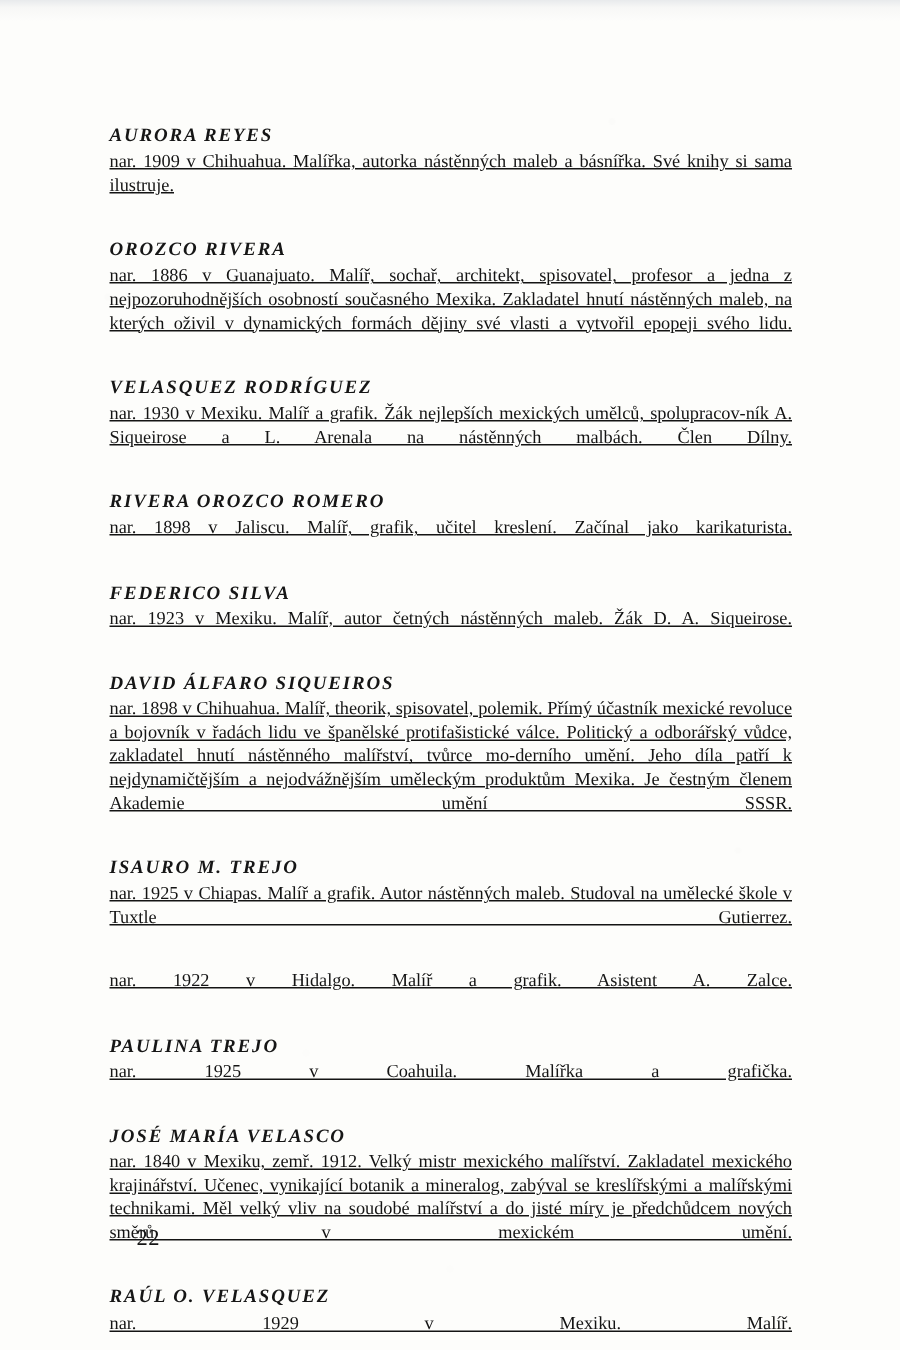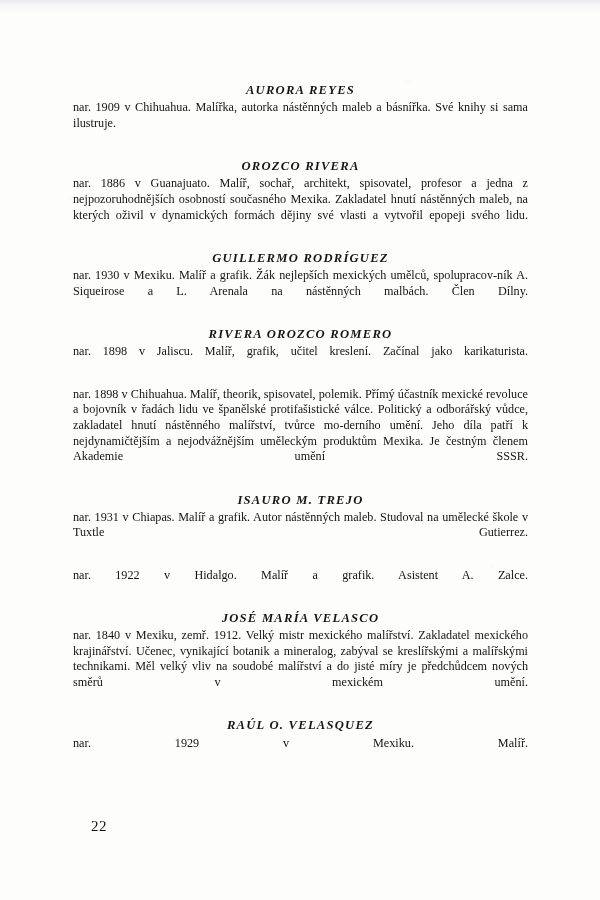--- a/index.html
+++ b/index.html
@@ -48,30 +48,30 @@
     margin-bottom: 0;
   }
   .entry-name {
     font-style: italic;
     font-size: 12.6px;
     letter-spacing: 1.25px;
     line-height: 1.28;
     margin: 0 0 2px 0;
     color: #161616;
     white-space: nowrap;
-    text-align: center;
   }
   .entry-body {
     font-size: 12.2px;
     line-height: 1.285;
     text-align: justify;
     text-justify: inter-word;
     margin: 0;
     color: #141414;
     hyphens: manual;
+    text-decoration: underline;
   }
   .entry-body::after {
     content: "";
     display: inline-block;
     width: 100%;
   }
   .folio {
     position: absolute;
     left: 73px;
     top: 818px;
@@ -93,43 +93,52 @@
       <h2 class="entry-name">AURORA REYES</h2>
       <p class="entry-body">nar. 1909 v Chihuahua. Malířka, autorka nástěnných maleb a básnířka. Své knihy si sama ilustruje.</p>
     </div>
 
     <div class="entry">
       <h2 class="entry-name">OROZCO RIVERA</h2>
       <p class="entry-body">nar. 1886 v Guanajuato. Malíř, sochař, architekt, spisovatel, profesor a jedna z nejpozoruhodnějších osobností současného Mexika. Zakladatel hnutí nástěnných maleb, na kterých oživil v dynamických formách dějiny své vlasti a vytvořil epopeji svého lidu.</p>
     </div>
 
     <div class="entry">
-      <h2 class="entry-name">GUILLERMO RODRÍGUEZ</h2>
+      <h2 class="entry-name">VELASQUEZ RODRÍGUEZ</h2>
       <p class="entry-body">nar. 1930 v Mexiku. Malíř a grafik. Žák nejlepších mexických umělců, spolupracov-ník A. Siqueirose a L. Arenala na nástěnných malbách. Člen Dílny.</p>
     </div>
 
     <div class="entry">
       <h2 class="entry-name">RIVERA OROZCO ROMERO</h2>
       <p class="entry-body">nar. 1898 v Jaliscu. Malíř, grafik, učitel kreslení. Začínal jako karikaturista.</p>
     </div>
 
+    <div class="entry">
+      <h2 class="entry-name">FEDERICO SILVA</h2>
+      <p class="entry-body">nar. 1923 v Mexiku. Malíř, autor četných nástěnných maleb. Žák D. A. Siqueirose.</p>
+    </div>
 
     <div class="entry">
+      <h2 class="entry-name">DAVID ÁLFARO SIQUEIROS</h2>
       <p class="entry-body">nar. 1898 v Chihuahua. Malíř, theorik, spisovatel, polemik. Přímý účastník mexické revoluce a bojovník v řadách lidu ve španělské protifašistické válce. Politický a odborářský vůdce, zakladatel hnutí nástěnného malířství, tvůrce mo-derního umění. Jeho díla patří k nejdynamičtějším a nejodvážnějším uměleckým produktům Mexika. Je čestným členem Akademie umění SSSR.</p>
     </div>
 
     <div class="entry">
       <h2 class="entry-name">ISAURO M. TREJO</h2>
-      <p class="entry-body">nar. 1931 v Chiapas. Malíř a grafik. Autor nástěnných maleb. Studoval na umělecké škole v Tuxtle Gutierrez.</p>
+      <p class="entry-body">nar. 1925 v Chiapas. Malíř a grafik. Autor nástěnných maleb. Studoval na umělecké škole v Tuxtle Gutierrez.</p>
     </div>
 
     <div class="entry">
       <p class="entry-body">nar. 1922 v Hidalgo. Malíř a grafik. Asistent A. Zalce.</p>
     </div>
 
+    <div class="entry">
+      <h2 class="entry-name">PAULINA TREJO</h2>
+      <p class="entry-body">nar. 1925 v Coahuila. Malířka a grafička.</p>
+    </div>
 
     <div class="entry">
       <h2 class="entry-name">JOSÉ MARÍA VELASCO</h2>
       <p class="entry-body">nar. 1840 v Mexiku, zemř. 1912. Velký mistr mexického malířství. Zakladatel mexického krajinářství. Učenec, vynikající botanik a mineralog, zabýval se kreslířskými a malířskými technikami. Měl velký vliv na soudobé malířství a do jisté míry je předchůdcem nových směrů v mexickém umění.</p>
     </div>
 
     <div class="entry">
       <h2 class="entry-name">RAÚL O. VELASQUEZ</h2>
       <p class="entry-body">nar. 1929 v Mexiku. Malíř.</p>
     </div>

